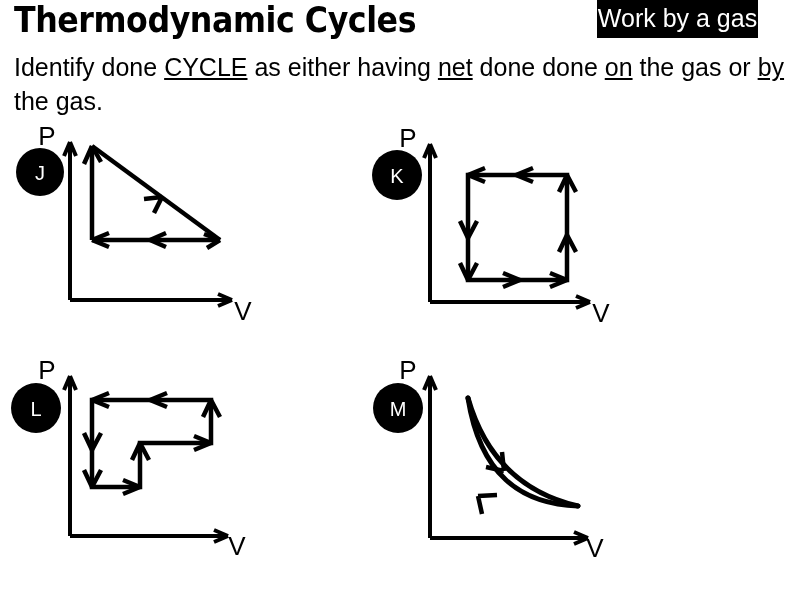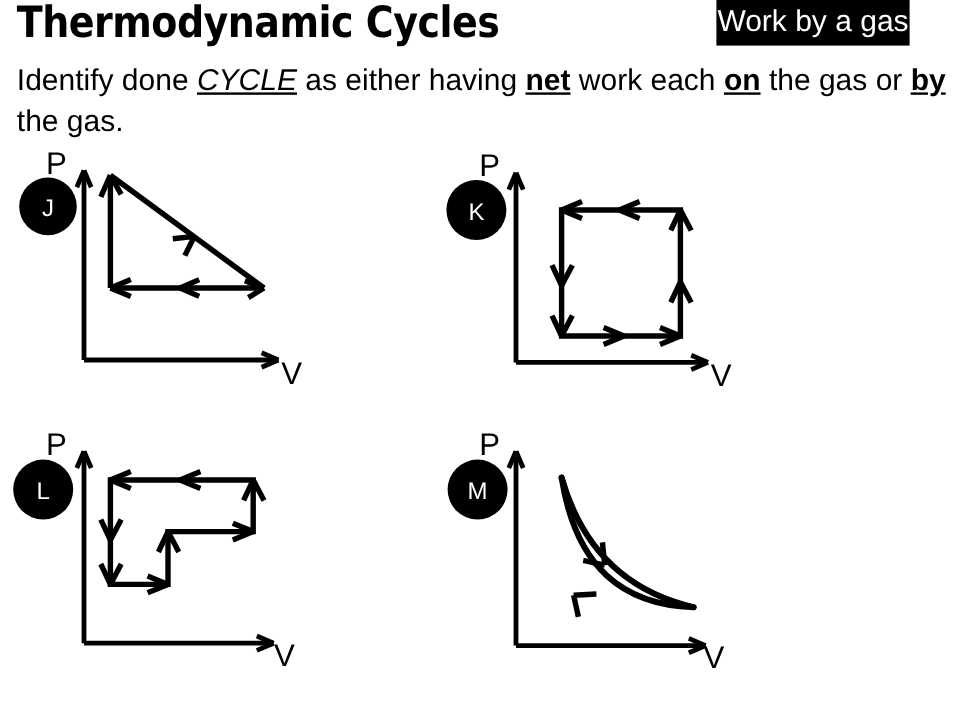--- a/index.html
+++ b/index.html
@@ -55,22 +55,22 @@
 
   #instructions {
     position: absolute;
     left: 14px;
     top: 50px;
     width: 780px;
     font-family: "Liberation Sans", sans-serif;
     font-size: 25px;
     line-height: 34px;
   }
-  .u { text-decoration: underline; font-weight: bold; }
-  .ui { text-decoration: underline; font-style: italic; }
+  .u { text-decoration: underline; }
+  .ui { text-decoration: underline; }
 
   
   .diagram {
     position: absolute;
     width: 300px;
     height: 230px;
   }
   #diagram-j { left: 0px;   top: 120px; }
   #diagram-k { left: 350px; top: 120px; }
   #diagram-l { left: 0px;   top: 350px; }
@@ -129,21 +129,21 @@
 </head>
 <body>
 
 <div id="slide-title">Thermodynamic Cycles</div>
 
 <div id="corner-banner">
   <div id="corner-banner-label">Work by a gas</div>
 </div>
 
 <div id="instructions">
-  <span>Identify done </span><span class="ui">CYCLE</span><span> as either having </span><span class="u">net</span><span> work each </span><span class="u">on</span><span> the gas or </span><span class="u">by</span><span> the gas.</span>
+  <span>Identify done </span><span class="ui">CYCLE</span><span> as either having </span><span class="u">net</span><span> done done </span><span class="u">on</span><span> the gas or </span><span class="u">by</span><span> the gas.</span>
 </div>
 
 <div class="diagram" id="diagram-j">
   <svg viewBox="0 0 300 230" xmlns="http://www.w3.org/2000/svg">
 
     <circle class="badge-circle" cx="40" cy="52" r="24"></circle>
     <text class="badge-letter" x="40" y="60">J</text>
 
     <text class="axis-label" x="47" y="25">P</text>
     <text class="axis-label" x="243" y="200">V</text>

